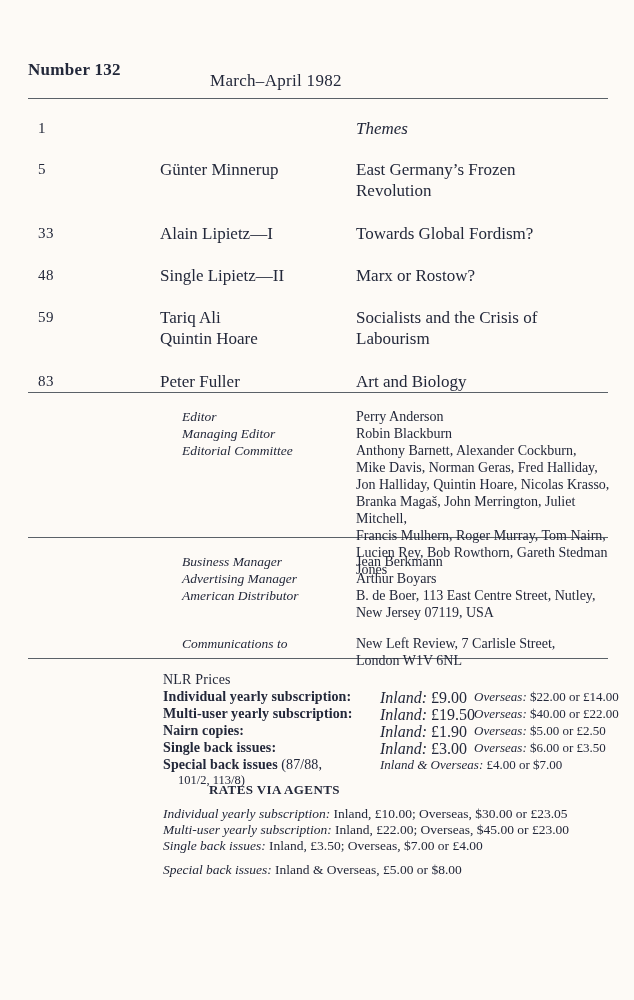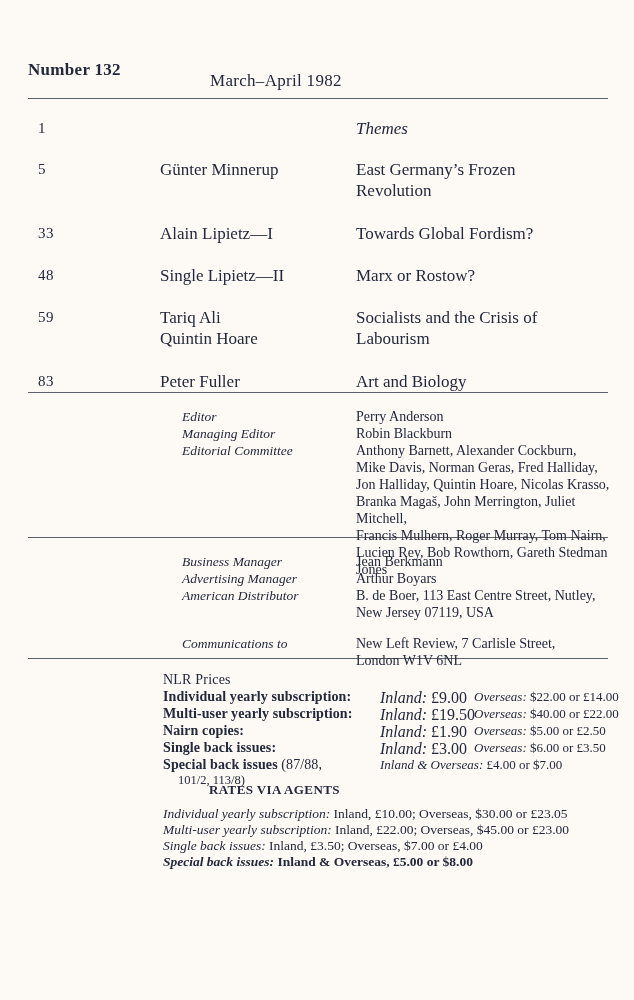--- a/index.html
+++ b/index.html
@@ -345,17 +345,17 @@
         </div>
       </div>
   </div>
 
   <div class="agents">
     <div class="agents-title">RATES VIA AGENTS</div>
     <div id="agent-rows">
         <div class="agent-row" style="top: 24px;"><em>Individual yearly subscription: </em><span>Inland, £10.00; Overseas, $30.00 or £23.05</span></div>
         <div class="agent-row" style="top: 40px;"><em>Multi-user yearly subscription: </em><span>Inland, £22.00; Overseas, $45.00 or £23.00</span></div>
         <div class="agent-row" style="top: 56px;"><em>Single back issues: </em><span>Inland, £3.50; Overseas, $7.00 or £4.00</span></div>
-        <div class="agent-row" style="top: 72px; font-weight: bold;"><em>Special back issues: </em><span>Inland &amp; Overseas, £5.00 or $8.00</span></div>
+        <div class="agent-row" style="top: 80px;"><em>Special back issues: </em><span>Inland &amp; Overseas, £5.00 or $8.00</span></div>
       </div>
   </div>
 
 </div>
 
 </body></html>

